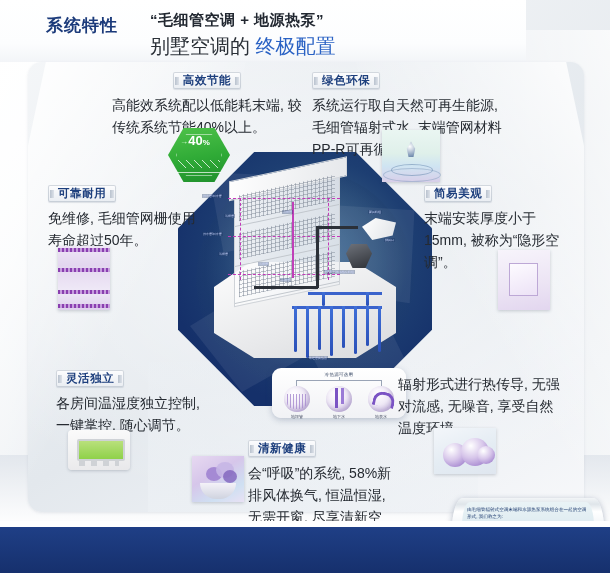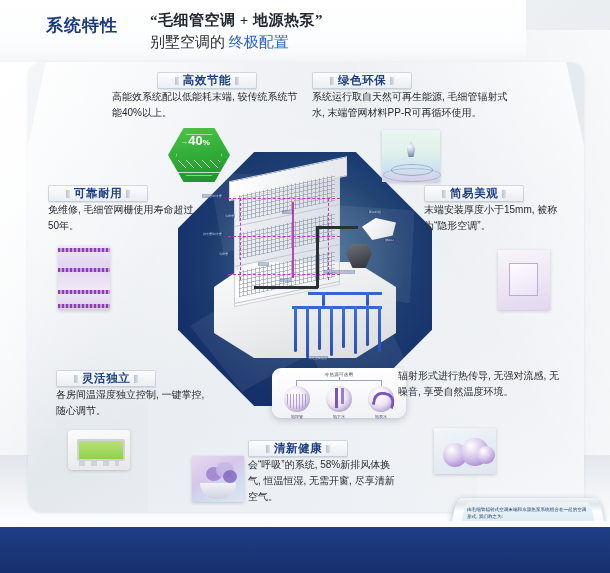--- a/index.html
+++ b/index.html
@@ -19,26 +19,26 @@
       background:linear-gradient(100deg,rgba(255,255,255,.85),rgba(232,236,241,0) 70%);
       transform:skewX(-10deg);}
   .f2{right:-60px;top:30px;width:280px;height:460px;
       background:linear-gradient(260deg,rgba(255,255,255,.8),rgba(226,231,237,0) 70%);
       transform:skewX(9deg);}
   .f3{left:0;top:455px;width:610px;height:70px;
       background:linear-gradient(180deg,rgba(222,227,234,.75),rgba(255,255,255,.95));}
 
   
   .header{position:absolute;left:0;top:0;width:526px;height:62px;
-          background:linear-gradient(180deg,#ffffff,#fcfdfe 70%,#f3f5f8);font-family:Liberation Serif, serif;}
+          background:linear-gradient(180deg,#ffffff,#fcfdfe 70%,#f3f5f8);}
   .h-title{position:absolute;left:46px;top:14px;font-size:17px;font-weight:bold;
            color:#1b3a7a;letter-spacing:1px;}
   .h-sub1{position:absolute;left:150px;top:11px;font-size:15px;font-weight:bold;
           color:#222831;letter-spacing:.5px;}
-  .h-sub2{position:absolute;left:150px;top:33px;font-size:15px;color:#2b3138;}
+  .h-sub2{position:absolute;left:150px;top:33px;font-size:20px;color:#2b3138;}
   .h-sub2 .hl{color:#2a62c4;}
 
   
   .panel{position:absolute;left:28px;top:62px;width:556px;height:450px;
          border-radius:14px;
          background:
           radial-gradient(120% 90% at 50% 45%, rgba(255,255,255,.55), rgba(255,255,255,0) 60%),
           linear-gradient(150deg,#f4f6f8 0%,#eaeef2 30%,#e3e8ed 55%,#eef1f5 80%,#f7f8fa 100%);
          box-shadow:0 1px 3px rgba(80,95,120,.12);
          overflow:hidden;}
@@ -124,27 +124,27 @@
   .o2 .gfx{position:absolute;left:9px;top:2px;width:3px;height:20px;background:#7b53c4;}
   .o2 .gfx2{position:absolute;left:15px;top:2px;width:3px;height:16px;background:#9a7ad6;}
   .o3 .gfx{position:absolute;left:5px;top:6px;width:16px;height:12px;
        border:3px solid #7b53c4;border-bottom:none;border-radius:10px 10px 0 0;
        transform:rotate(12deg);}
 
   
   .feat{position:absolute;}
   .feat .tag{display:inline-block;font-size:11.5px;font-weight:bold;color:#1d3f7d;
         letter-spacing:.6px;background:linear-gradient(180deg,#fdfdfe,#e9edf2);
-        padding:1px 18px;border-radius:2px;
+        padding:1px 2px;border-radius:2px;
         box-shadow:0 0 0 1px rgba(160,170,185,.45) inset,0 1px 1px rgba(100,115,140,.18);}
   .feat .tag::before,.feat .tag::after{content:"";display:inline-block;width:4px;height:8px;
         background:linear-gradient(90deg,#b9c2ce,#dde2e9);vertical-align:-1px;}
   .feat .tag::before{margin-right:4px;}
   .feat .tag::after{margin-left:4px;}
-  .feat .body{font-size:10px;line-height:16px;color:#252a31;}
+  .feat .body{margin-top:5px;font-size:14px;line-height:22px;color:#252a31;}
   .feat.right{}
 
   
   .thumb{position:absolute;box-shadow:0 1px 3px rgba(60,70,90,.25);}
   .t-cap{background:
       linear-gradient(180deg,#efe6f6,#e3d6ef 30%,#efe9f7 70%,#ded0ec),
       repeating-linear-gradient(90deg,rgba(130,80,180,.45) 0 1px,transparent 1px 3px);}
   .t-cap .bar{position:absolute;left:0;right:0;height:4px;
       background:repeating-linear-gradient(90deg,#8a3fb0 0 2px,#c79ede 2px 4px);}
   .t-water{background:linear-gradient(180deg,#eaf6f2,#dff0ea 45%,#cfe4f2 70%,#d8cfe9);}

